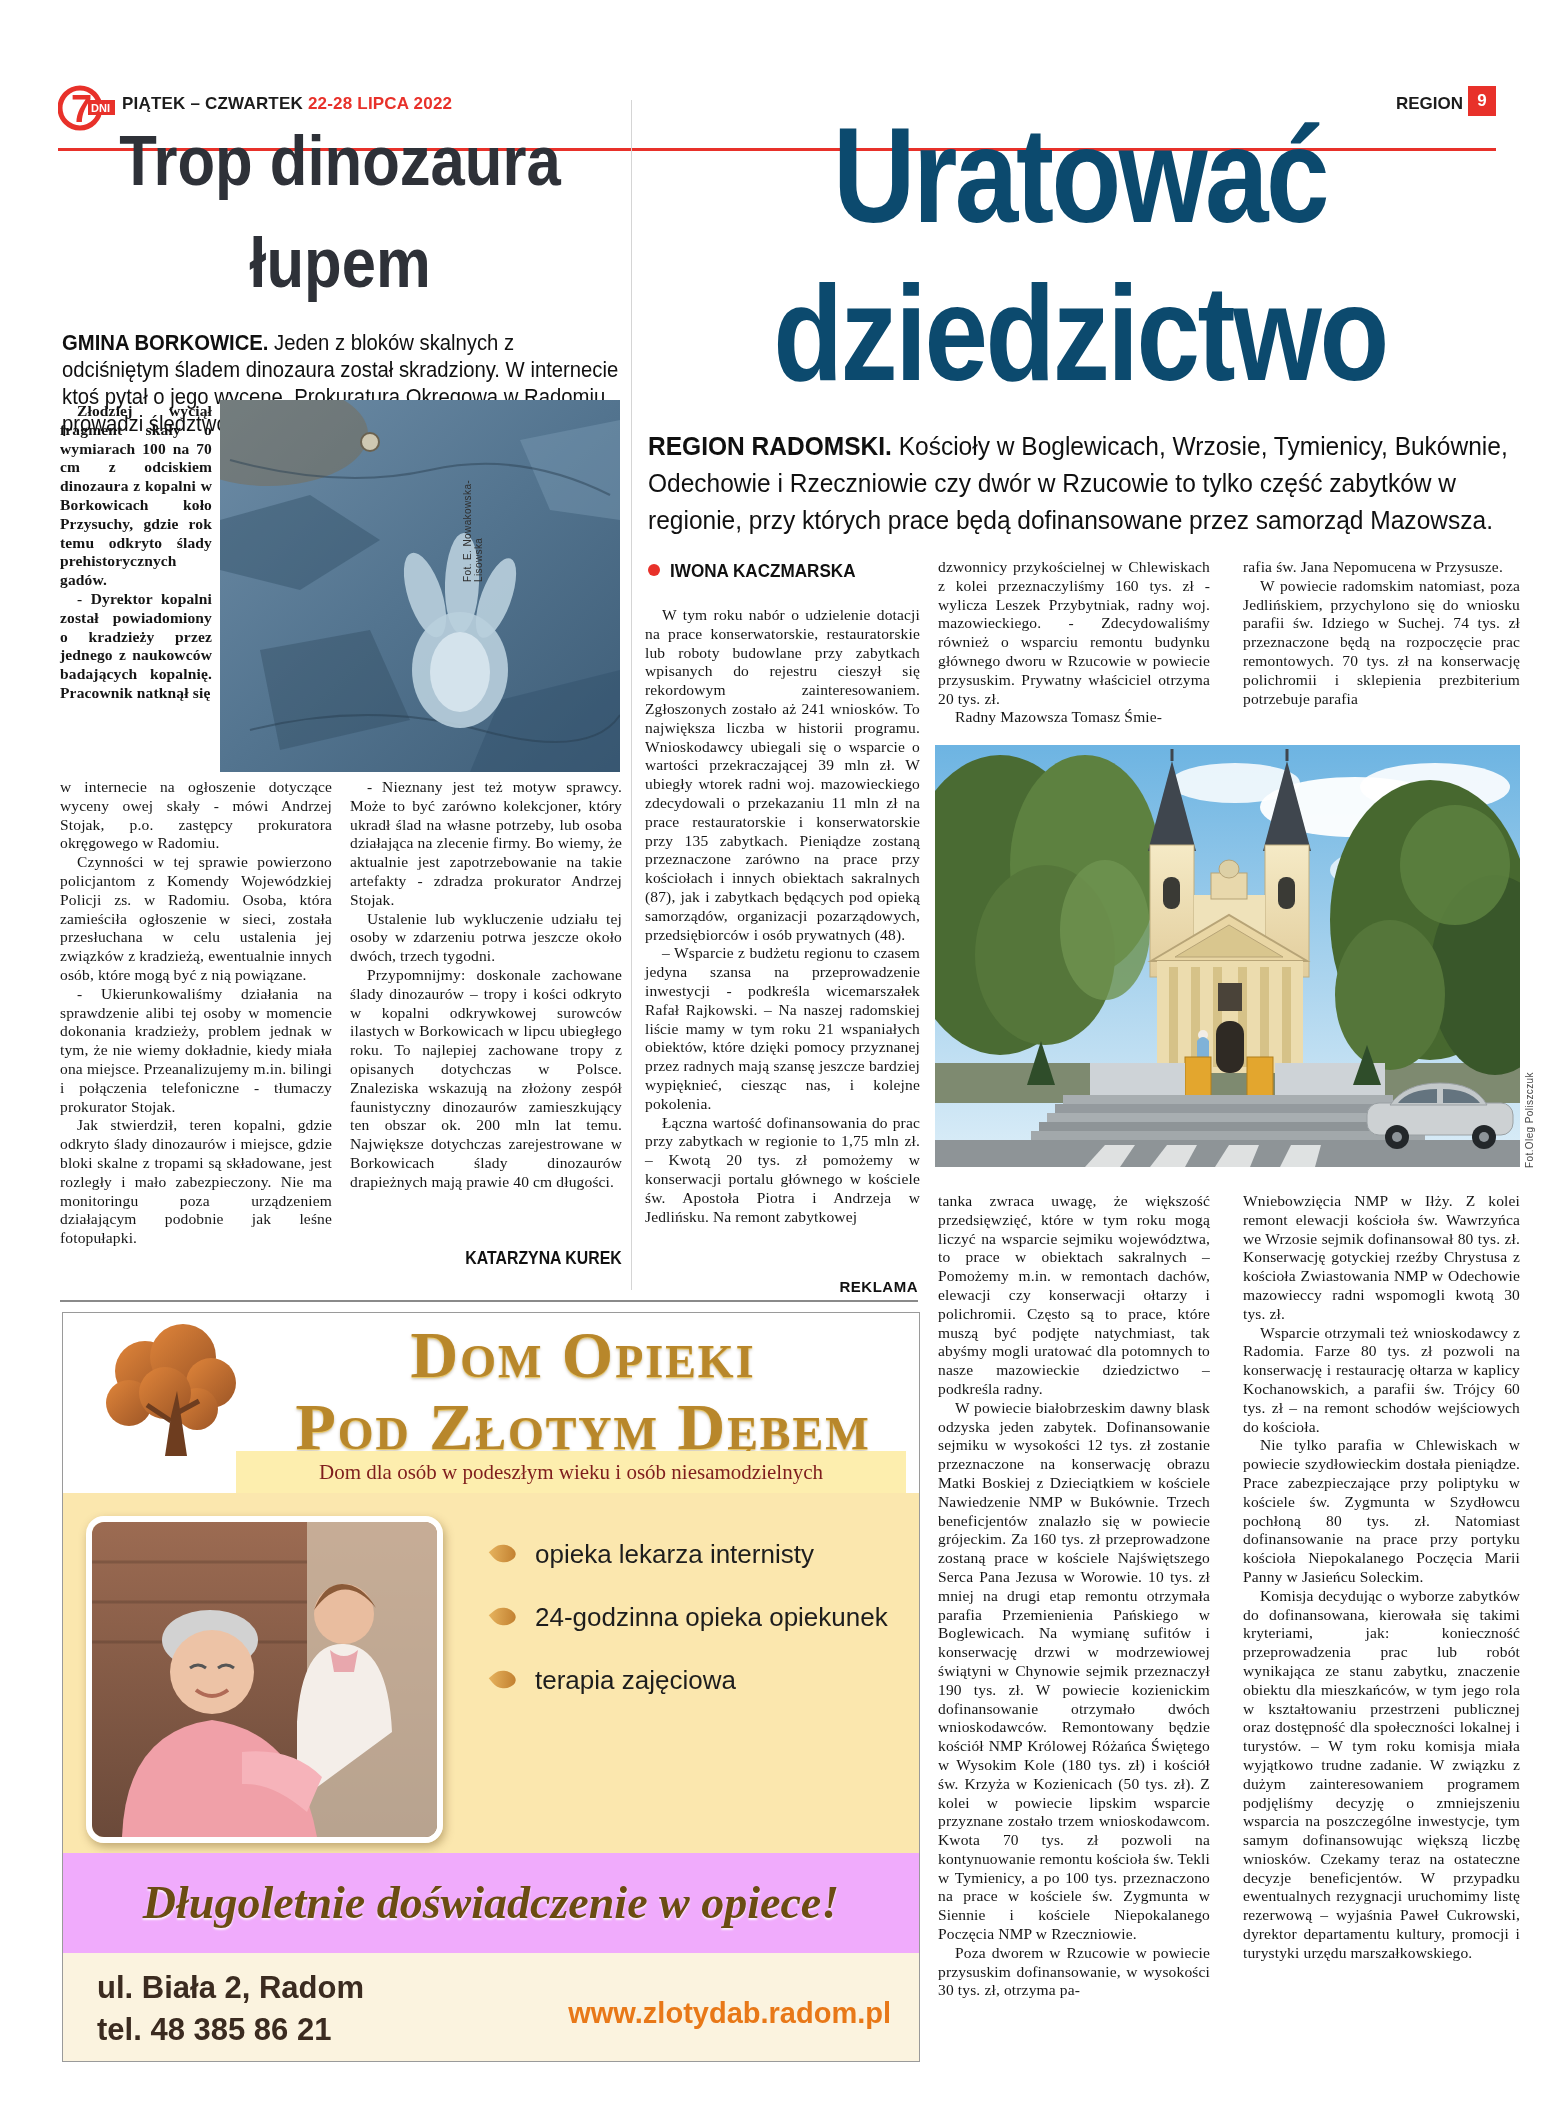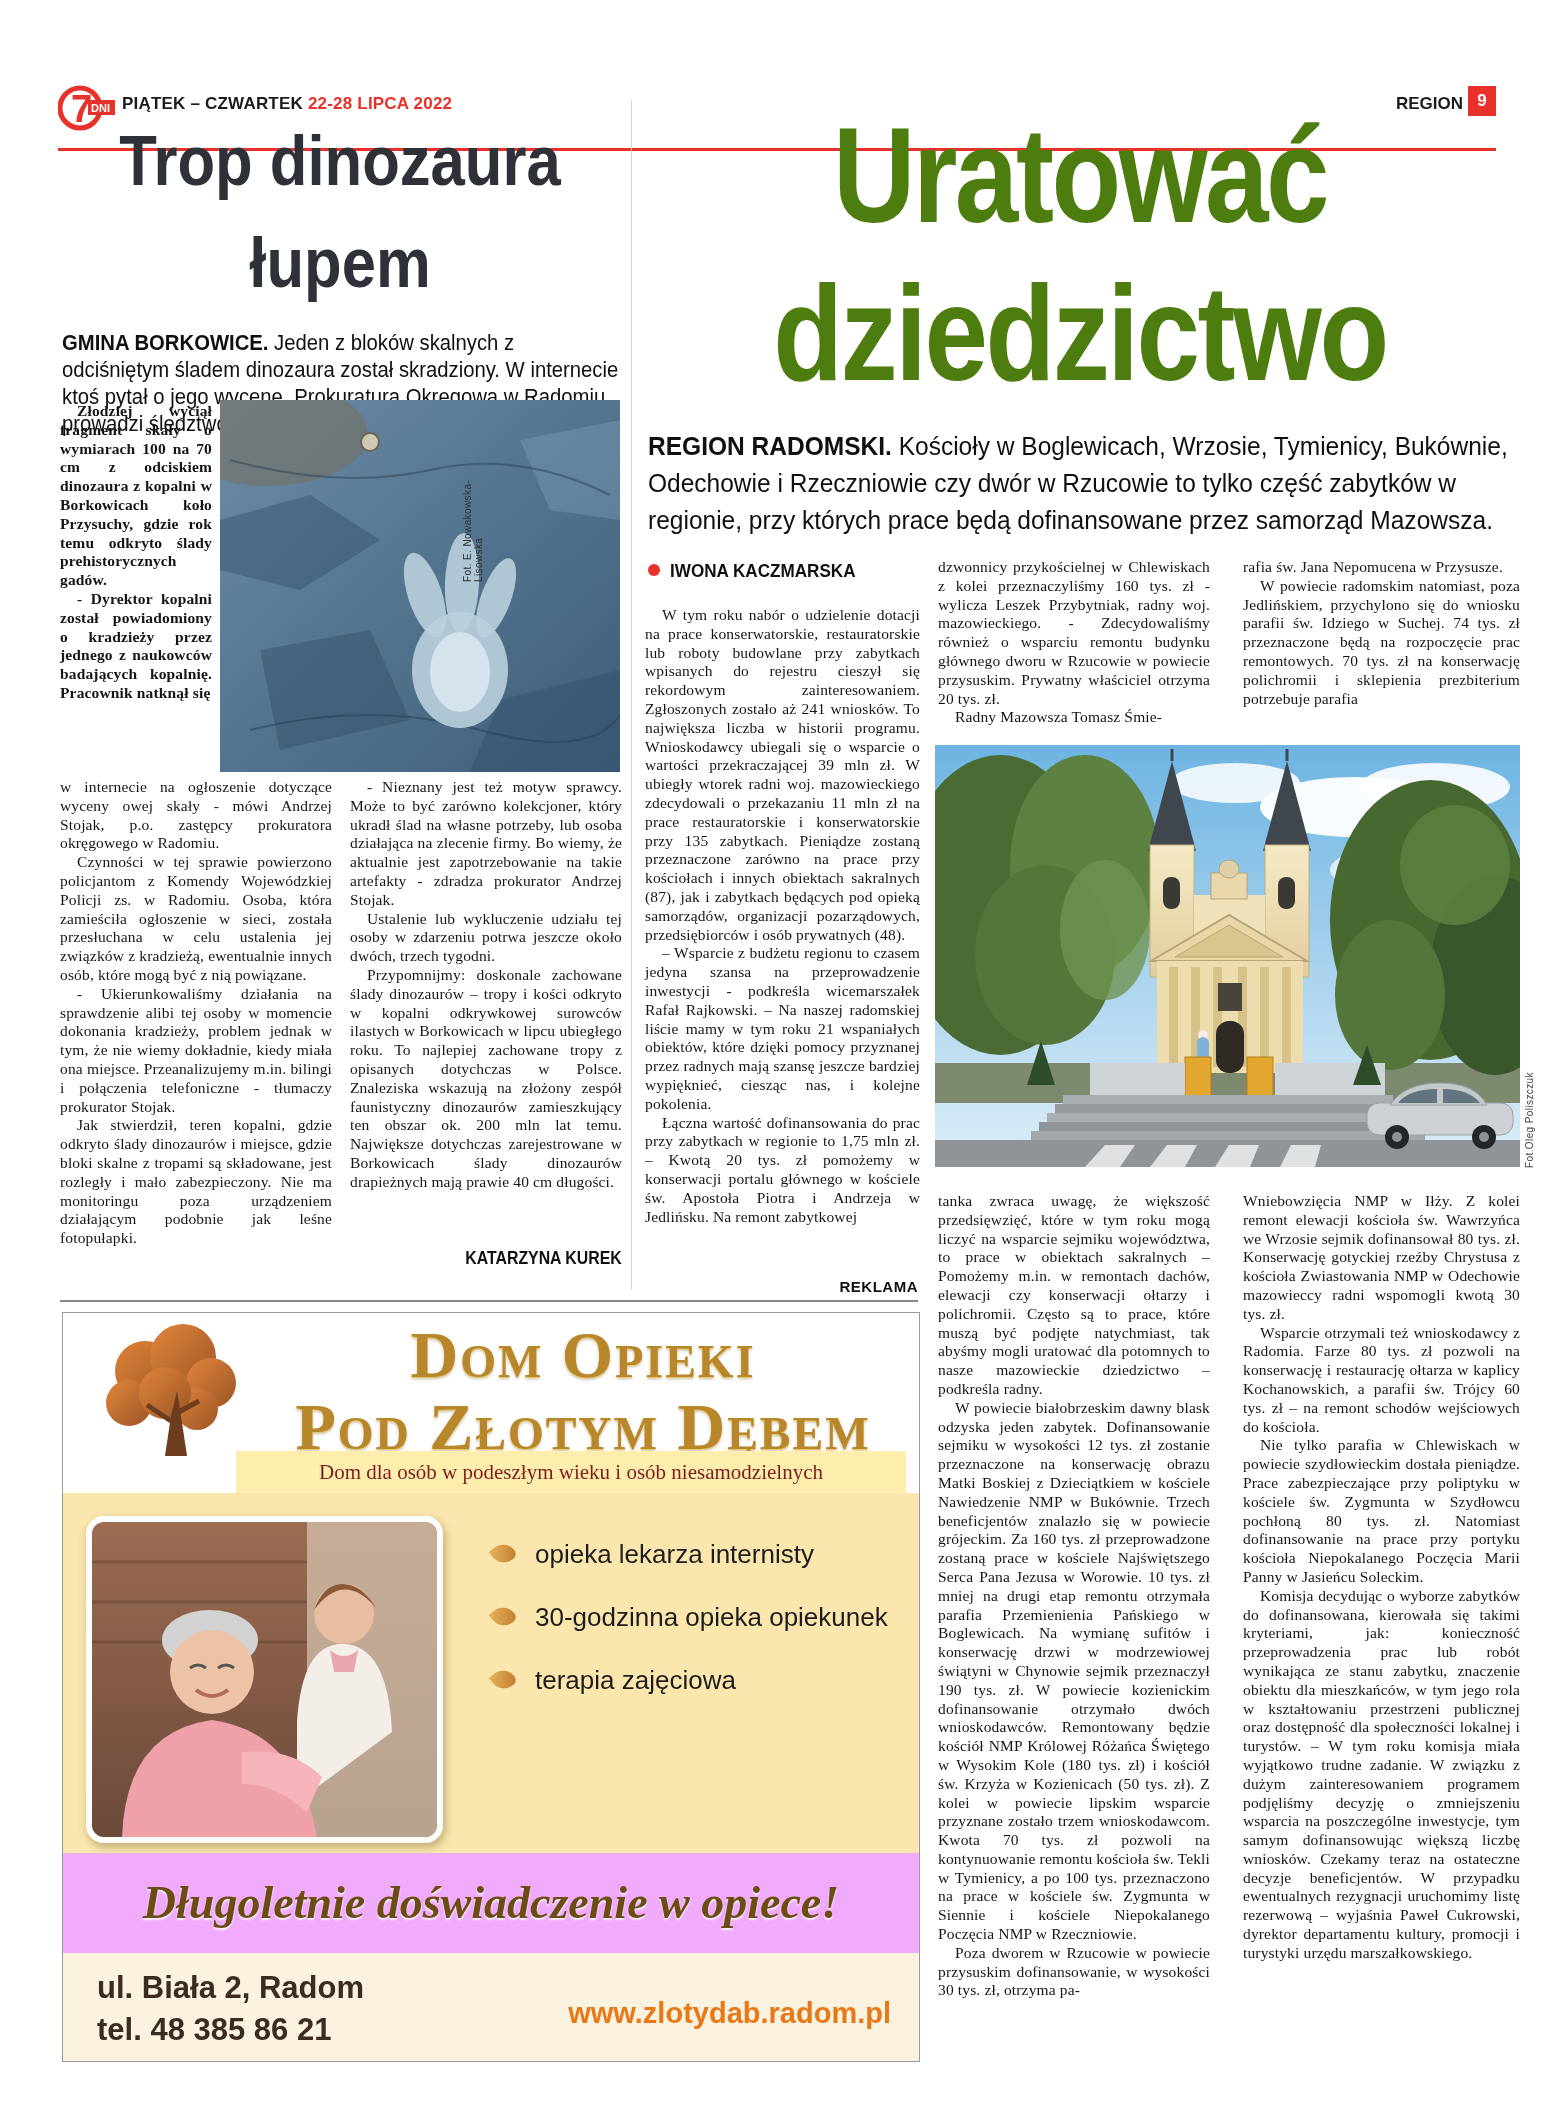--- a/index.html
+++ b/index.html
@@ -11,21 +11,21 @@
   .hdr-date .red{color:#e8312a;}
   .hdr-region{position:absolute;left:1396px;top:94px;font:700 17px "Liberation Sans",sans-serif;color:#1c1c1c;}
   .page-badge{position:absolute;left:1468px;top:86px;width:28px;height:30px;background:#e8312a;
               color:#fff;font:700 17px/30px "Liberation Sans",sans-serif;text-align:center;}
   .hdr-rule{position:absolute;left:58px;top:148px;width:1438px;height:3px;background:#e8312a;}
   .v-divider{position:absolute;left:631px;top:100px;width:1px;height:1190px;background:#d5d5d5;}
   
   .l-title{position:absolute;left:60px;top:110px;width:560px;text-align:center;color:#2e3138;
            font:800 70px/102px "Liberation Sans",sans-serif;}
   .l-title span{display:block;transform:scaleX(.88);white-space:nowrap;}
-  .r-title{position:absolute;left:640px;top:96px;width:880px;text-align:center;color:#4d7c0f;
+  .r-title{position:absolute;left:640px;top:96px;width:880px;text-align:center;color:#0c4a6e;
            font:800 136px/158px "Liberation Sans",sans-serif;letter-spacing:-3px;}
   .r-title span{display:block;transform:scaleX(.84);white-space:nowrap;}
   
   .lead{color:#101010;font-family:"Liberation Sans",sans-serif;}
   .l-lead{position:absolute;left:62px;top:330px;width:560px;font-size:21.5px;line-height:27px;}
   .l-lead .in, .r-lead .in{display:block;width:106%;transform:scaleX(.943);transform-origin:0 0;}
   .r-lead{position:absolute;left:648px;top:428px;width:872px;font-size:26px;line-height:37px;}
   .lead b{font-weight:700;}
   
   .bcol{position:absolute;font:15.5px/18.8px "Liberation Serif",serif;color:#151515;
@@ -331,21 +331,21 @@
         <circle cx="120" cy="150" r="42" fill="#edc3a6"></circle>
         <path d="M98,146 Q106,140 114,146 M126,146 Q134,140 142,146" stroke="#555" stroke-width="3" fill="none"></path>
         <path d="M104,168 Q120,180 136,168" stroke="#b06a56" stroke-width="4" fill="none"></path>
         <path d="M30,315 Q34,210 120,198 Q206,210 225,315 Z" fill="#f0a0a8"></path>
         <path d="M150,230 Q200,225 230,255 L215,290 Q180,260 150,262 Z" fill="#f6b3ba"></path>
       </svg>
     </div>
 
     <ul class="ad-services">
         <li>opieka lekarza internisty</li>
-        <li>30-godzinna opieka opiekunek</li>
+        <li>24-godzinna opieka opiekunek</li>
         <li>terapia zajęciowa</li>
       </ul>
 
     <div class="ad-slogan">Długoletnie doświadczenie w opiece!</div>
     <div class="ad-bottom">
       <div class="ad-addr">
         <div>ul. Biała 2, Radom</div>
         <div>tel. 48 385 86 21</div>
       </div>
       <div class="ad-web">www.zlotydab.radom.pl</div>

